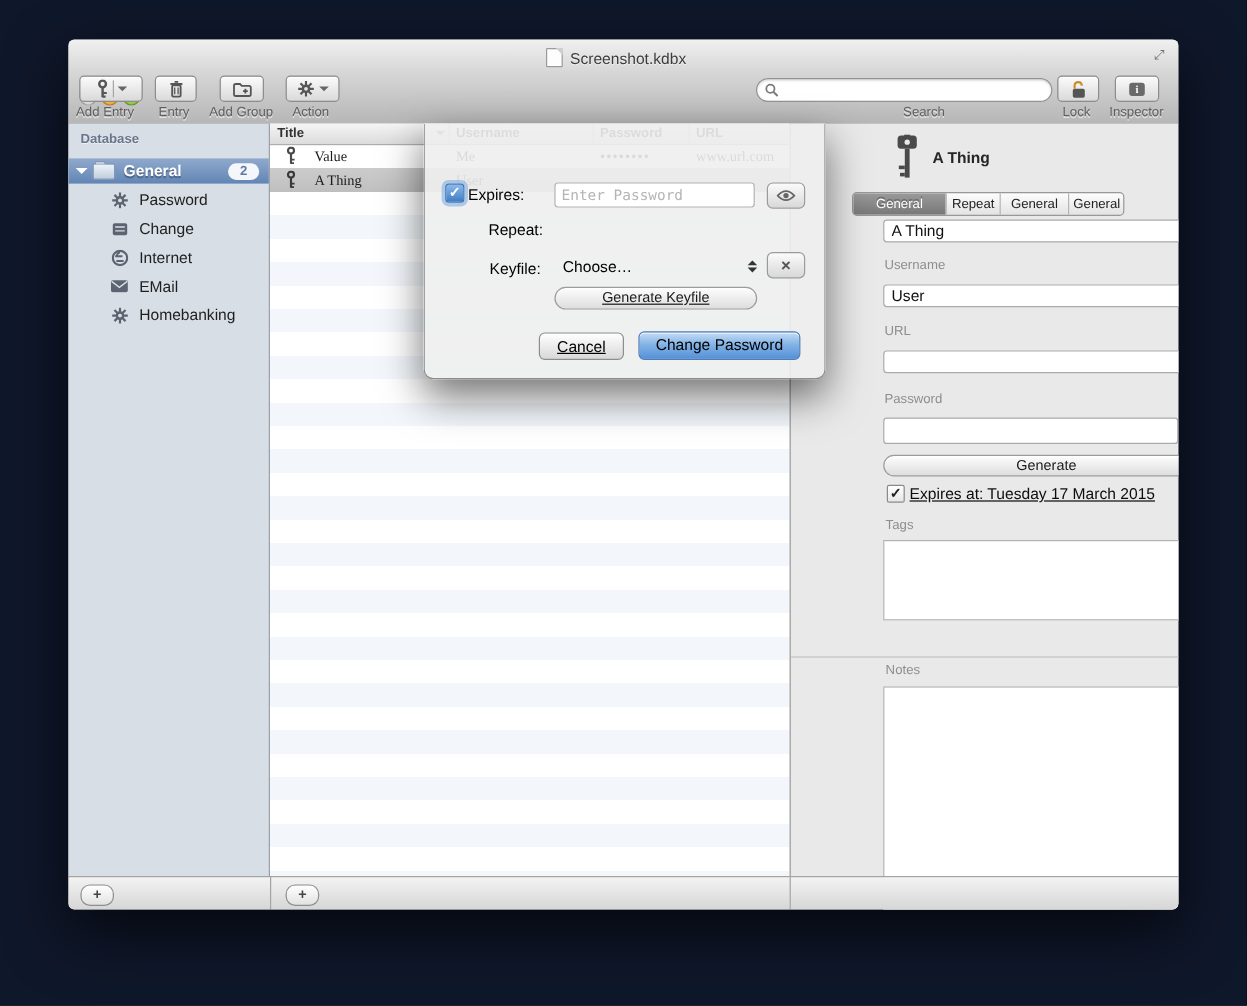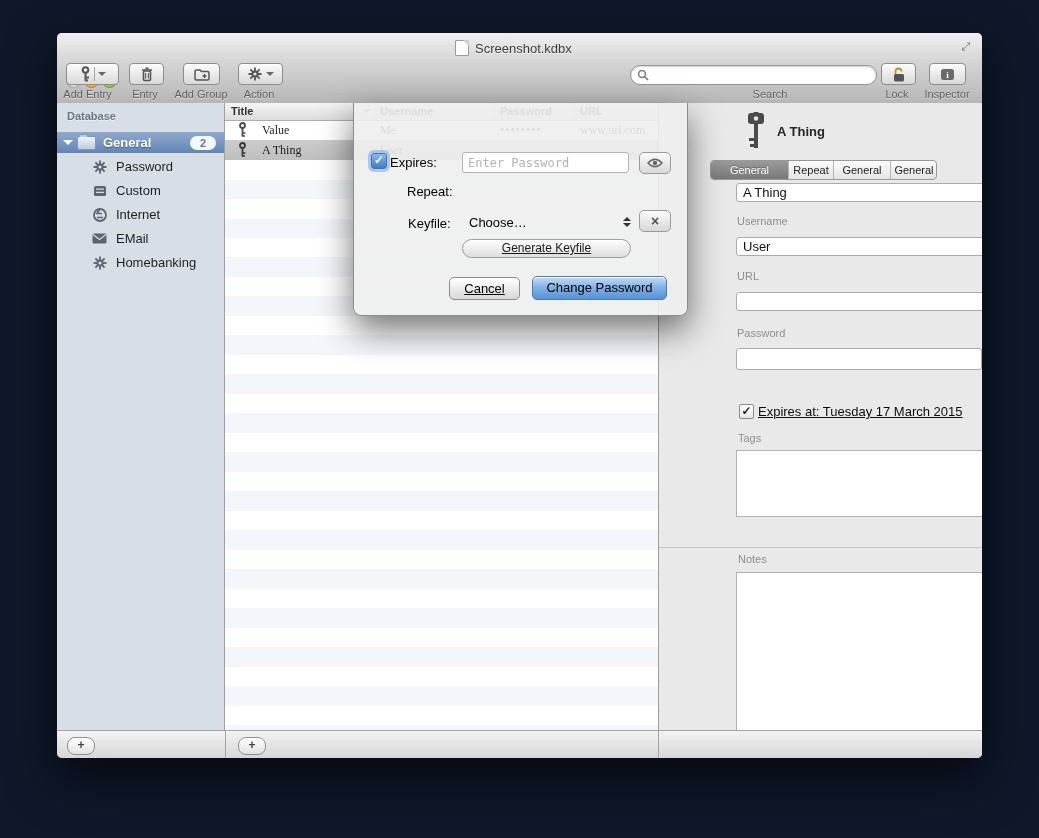--- a/index.html
+++ b/index.html
@@ -216,21 +216,21 @@
         <span class="sb-item-lbl">Password</span>
       </div>
       <div class="sb-item" style="top:78px;">
         <span class="sb-ico">
             <svg width="14" height="12" viewBox="0 0 14 12">
               <rect x="1" y="1" width="12" height="10" rx="1.5" fill="#5b6470"></rect>
               <line x1="3" y1="4.2" x2="11" y2="4.2" stroke="#d7dee6" stroke-width="1.2"></line>
               <line x1="3" y1="7.4" x2="11" y2="7.4" stroke="#d7dee6" stroke-width="1.2"></line>
             </svg>
           </span>
-        <span class="sb-item-lbl">Custom</span>
+        <span class="sb-item-lbl">Change</span>
       </div>
       <div class="sb-item" style="top:102px;">
         <span class="sb-ico">
             <svg width="14" height="14" viewBox="0 0 14 14">
               <circle cx="7" cy="7" r="6" fill="none" stroke="#5b6470" stroke-width="1.8"></circle>
               <path d="M3 5.5 H9 M4.5 5.5 Q4.5 2.5 7 2.5" fill="none" stroke="#5b6470" stroke-width="1.6"></path>
               <path d="M4 9.5 H10" stroke="#5b6470" stroke-width="1.6"></path>
             </svg>
           </span>
         <span class="sb-item-lbl">Internet</span>
@@ -325,20 +325,21 @@
 
       <div class="fld-lbl" style="left:78px;top:112px;">Username</div>
       <input class="fld" style="left: 77px; top: 134px; width: 270px;" value="User">
 
       <div class="fld-lbl" style="left:78px;top:167px;">URL</div>
       <input class="fld" style="left: 77px; top: 189px; width: 270px;">
 
       <div class="fld-lbl" style="left:78px;top:224px;">Password</div>
       <input class="fld" style="left: 77px; top: 245px; width: 232px; height: 20px;" type="password">
 
+      <div class="pill-btn" style="left:77px;top:276px;width:270px;height:16px;line-height:16px;">Generate</div>
 
       <div class="chk abs" style="left:80px;top:301px;">✓</div>
       <div class="abs" style="left:99px;top:301px;font-size:13px;color:#0d0d0d;text-decoration:underline;">Expires at: Tuesday 17 March 2015</div>
 
       <div class="fld-lbl" style="left:79px;top:329px;">Tags</div>
       <textarea class="area" style="left: 77px; top: 347px; width: 284px; height: 61px;"></textarea>
 
       <div class="divline" style="top:444px;"></div>
 
       <div class="fld-lbl" style="left:79px;top:450px;">Notes</div>

